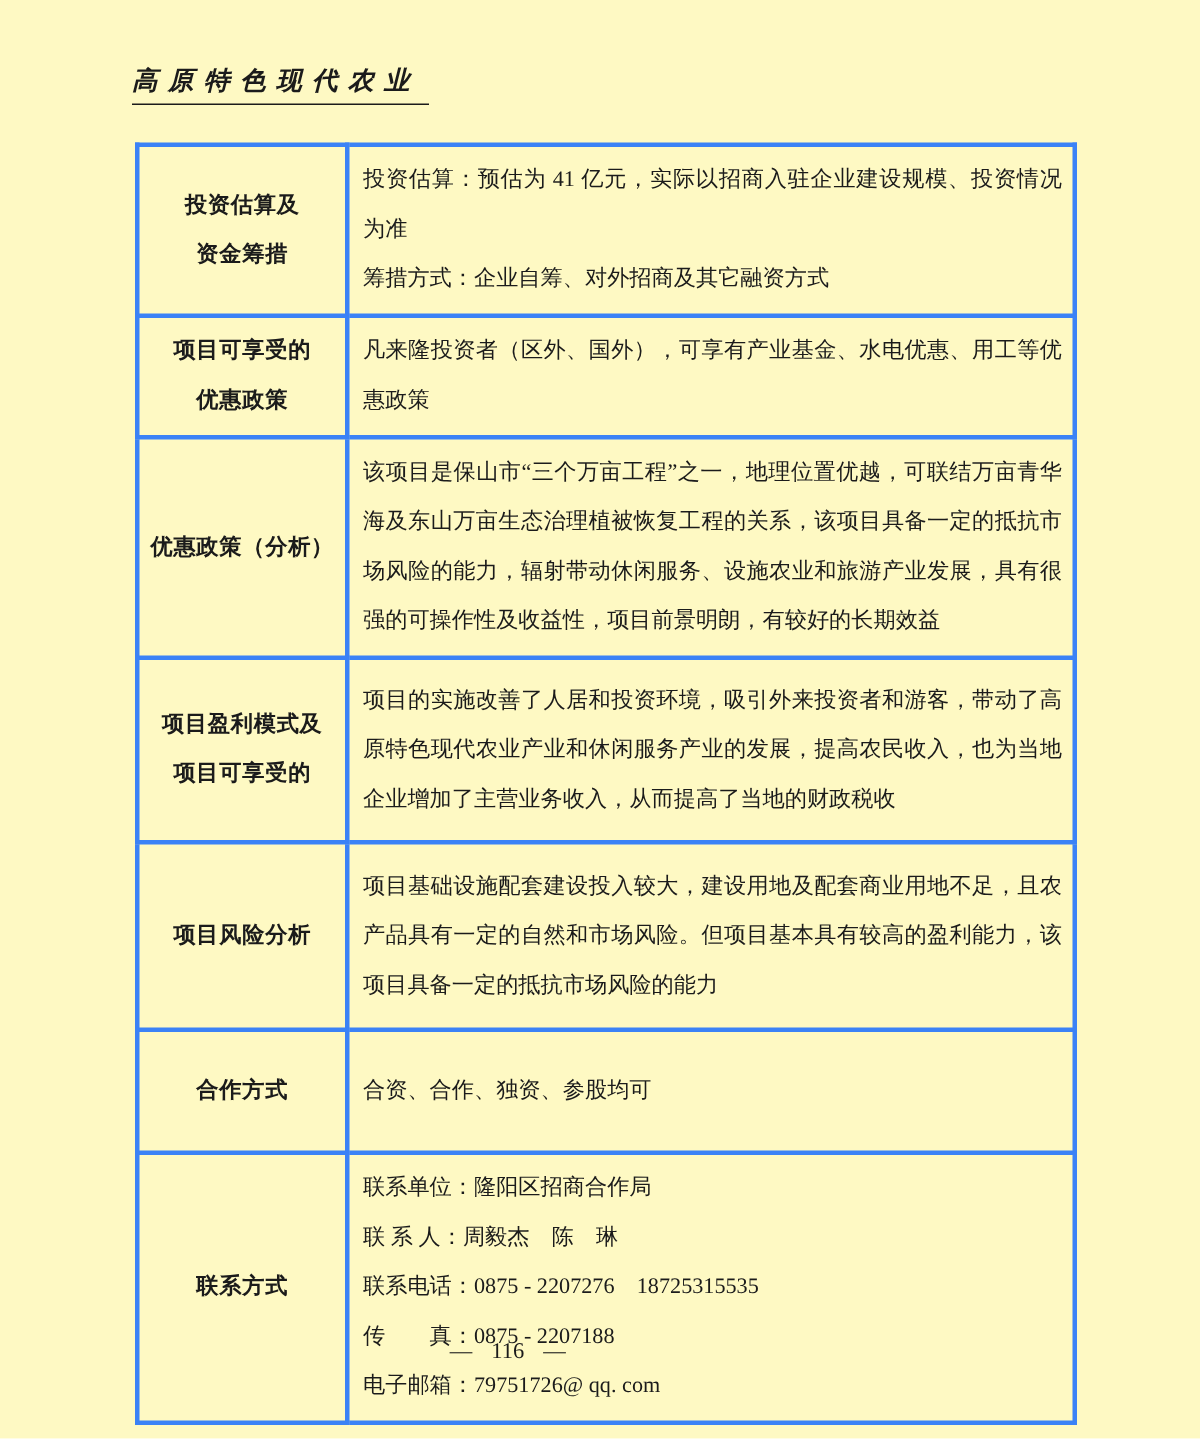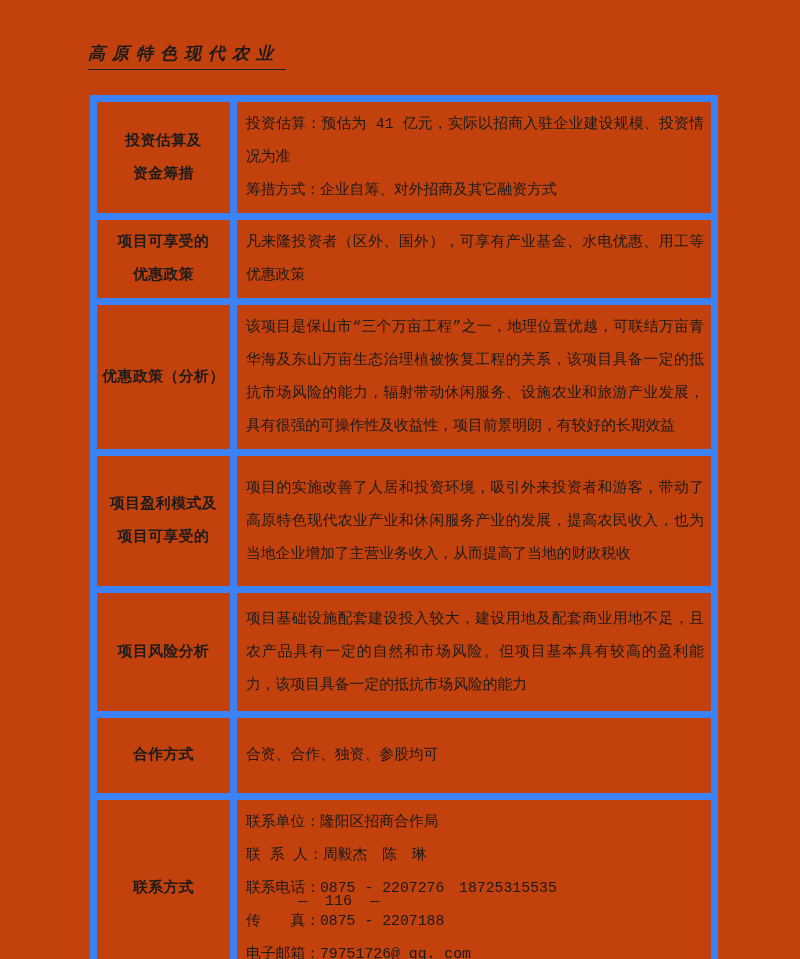--- a/index.html
+++ b/index.html
@@ -5,22 +5,22 @@
   * { box-sizing: border-box; }
   html, body {
     margin: 0;
     padding: 0;
     background: #ffffff;
   }
   .page {
     position: relative;
     width: 800px;
     height: 959px;
-    background: #c2410c;
-    font-family: Liberation Mono, monospace;
+    background: #fef9c3;
+    font-family: Liberation Serif, serif;
     color: #1b1b1b;
     overflow: hidden;
   }
   .running-head {
     position: absolute;
     left: 88px;
     top: 42px;
     display: inline-block;
     font-size: 17px;
     font-weight: bold;
@@ -33,42 +33,42 @@
   table.info-table {
     position: absolute;
     left: 90px;
     top: 95px;
     width: 628px;
     border-collapse: collapse;
     border: 2px solid #262626;
     table-layout: fixed;
   }
   table.info-table td {
-    border: 7px solid #3b82f6;
+    border: 3px solid #3b82f6;
     vertical-align: middle;
     font-size: 14.8px;
     line-height: 33px;
     white-space: pre-line;
     margin-top: 44px;
   }
   td.cell-label {
     width: 140px;
     text-align: center;
     font-weight: bold;
     padding: 2px 5px;
     letter-spacing: 0.5px;
   }
   td.cell-content {
     padding: 6px 7px 6px 9px;
     text-align: justify;
   }
   tr.r0 td { height: 85px; }
   tr.r1 td { height: 73px; }
   tr.r2 td { height: 147px; }
-  tr.r3 td { height: 137px; }
+  tr.r3 td { height: 123px; }
   tr.r4 td { height: 125px; }
   tr.r5 td { height: 82px; }
   tr.r6 td { height: 158px; }
   .page-footer {
     position: absolute;
     left: 0;
     top: 893px;
     width: 677px;
     text-align: center;
     font-size: 15px;

